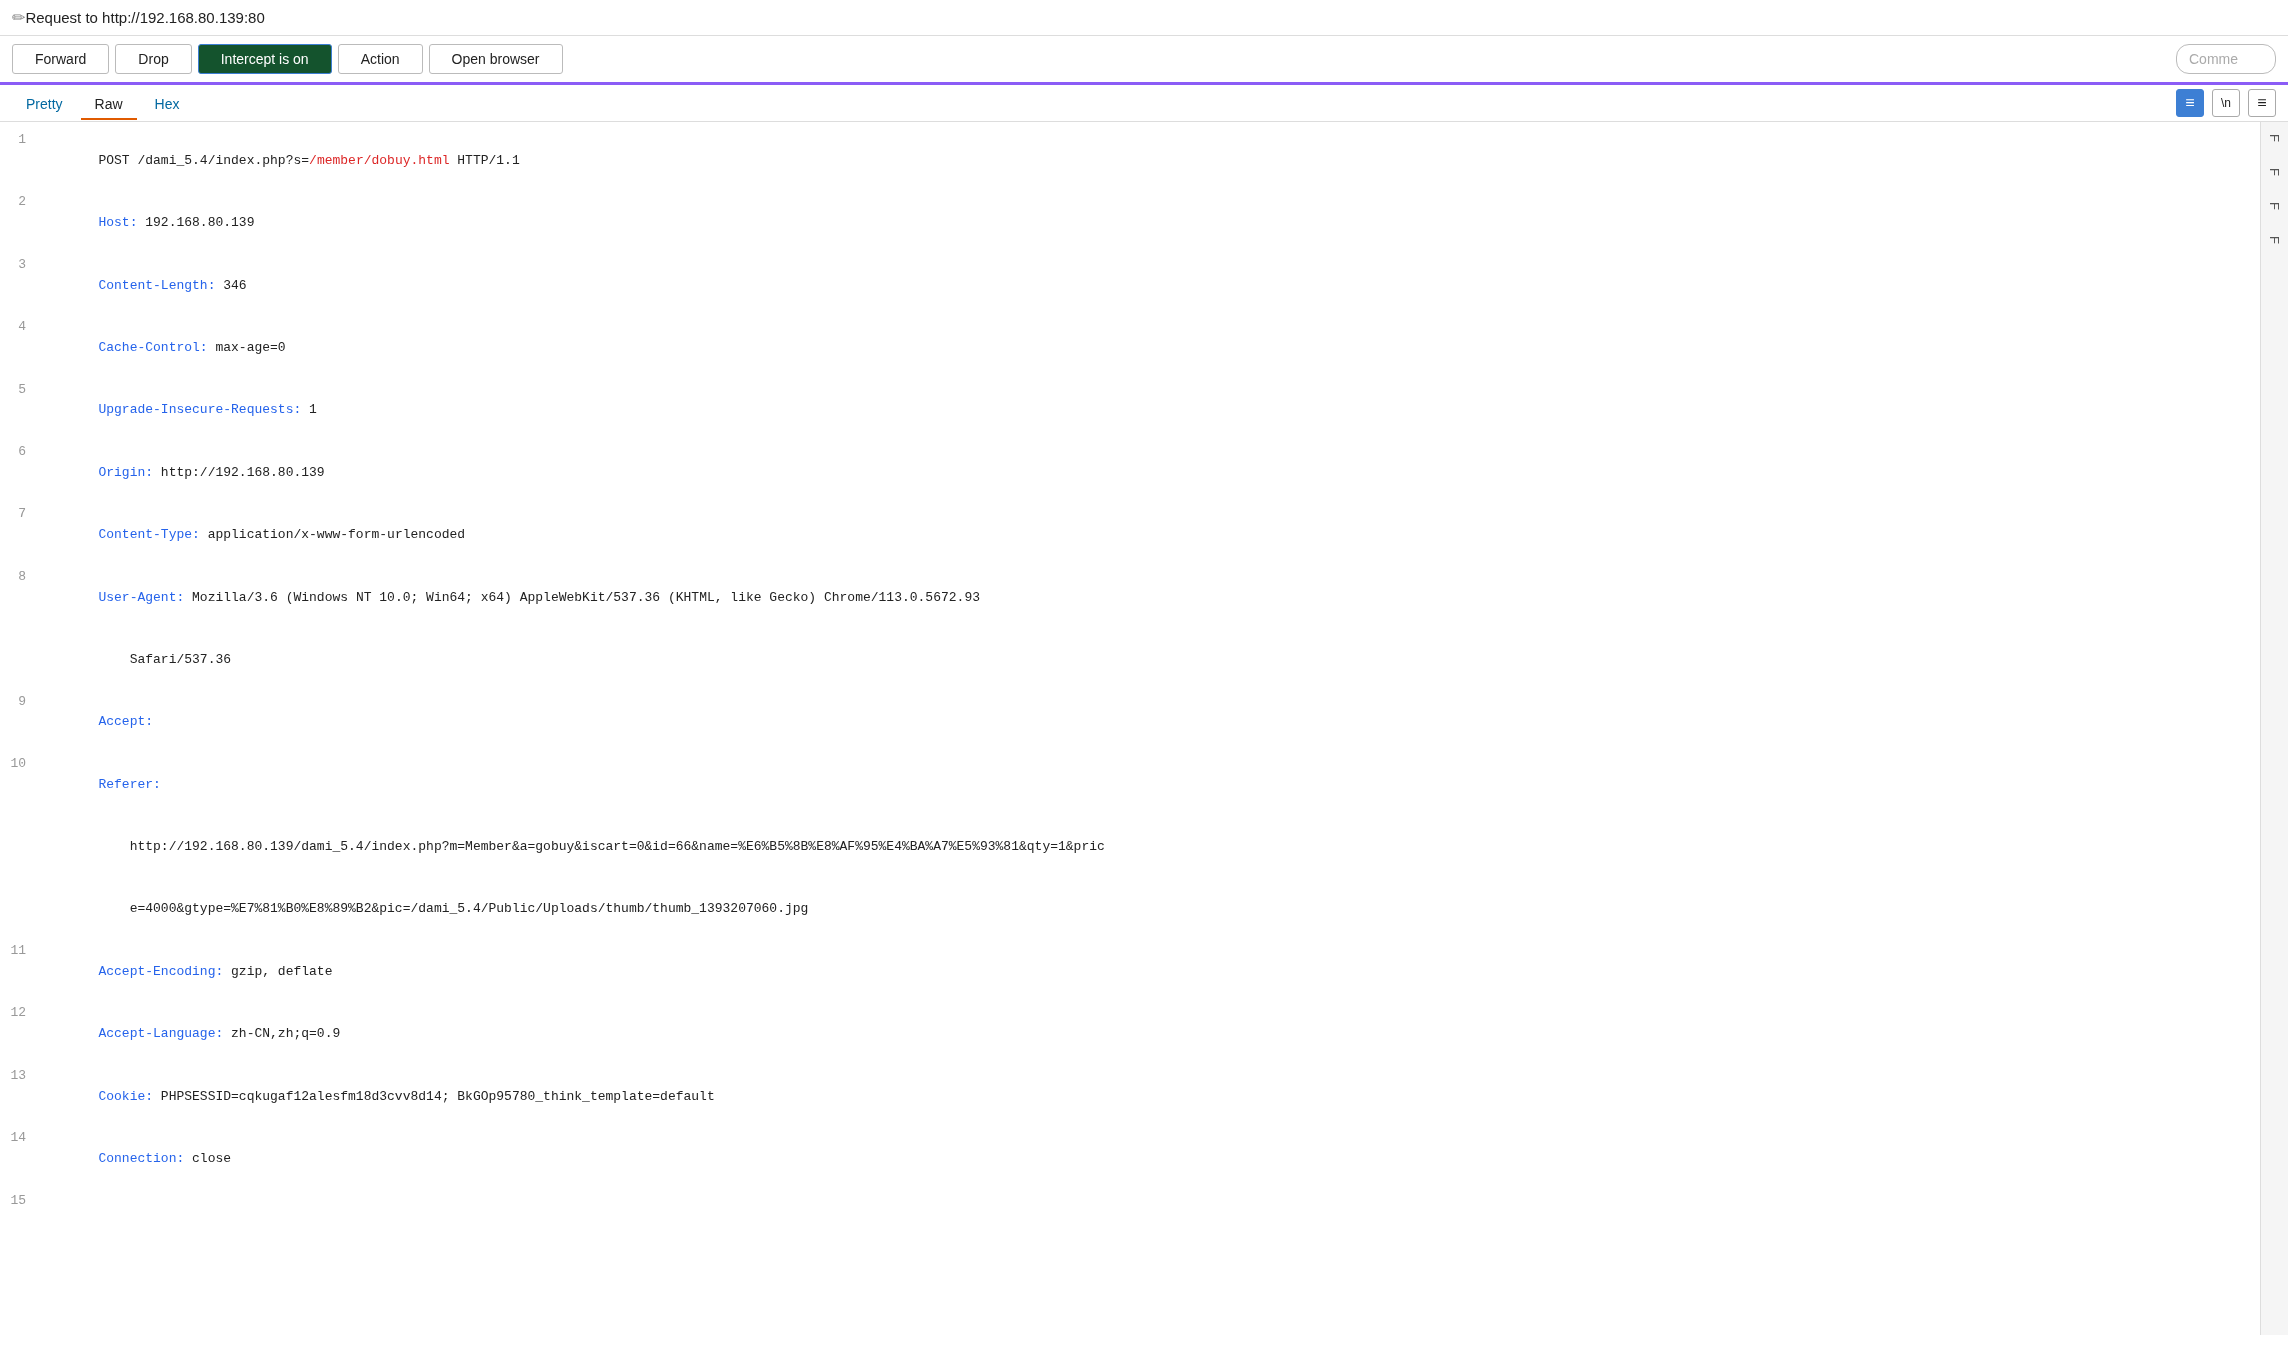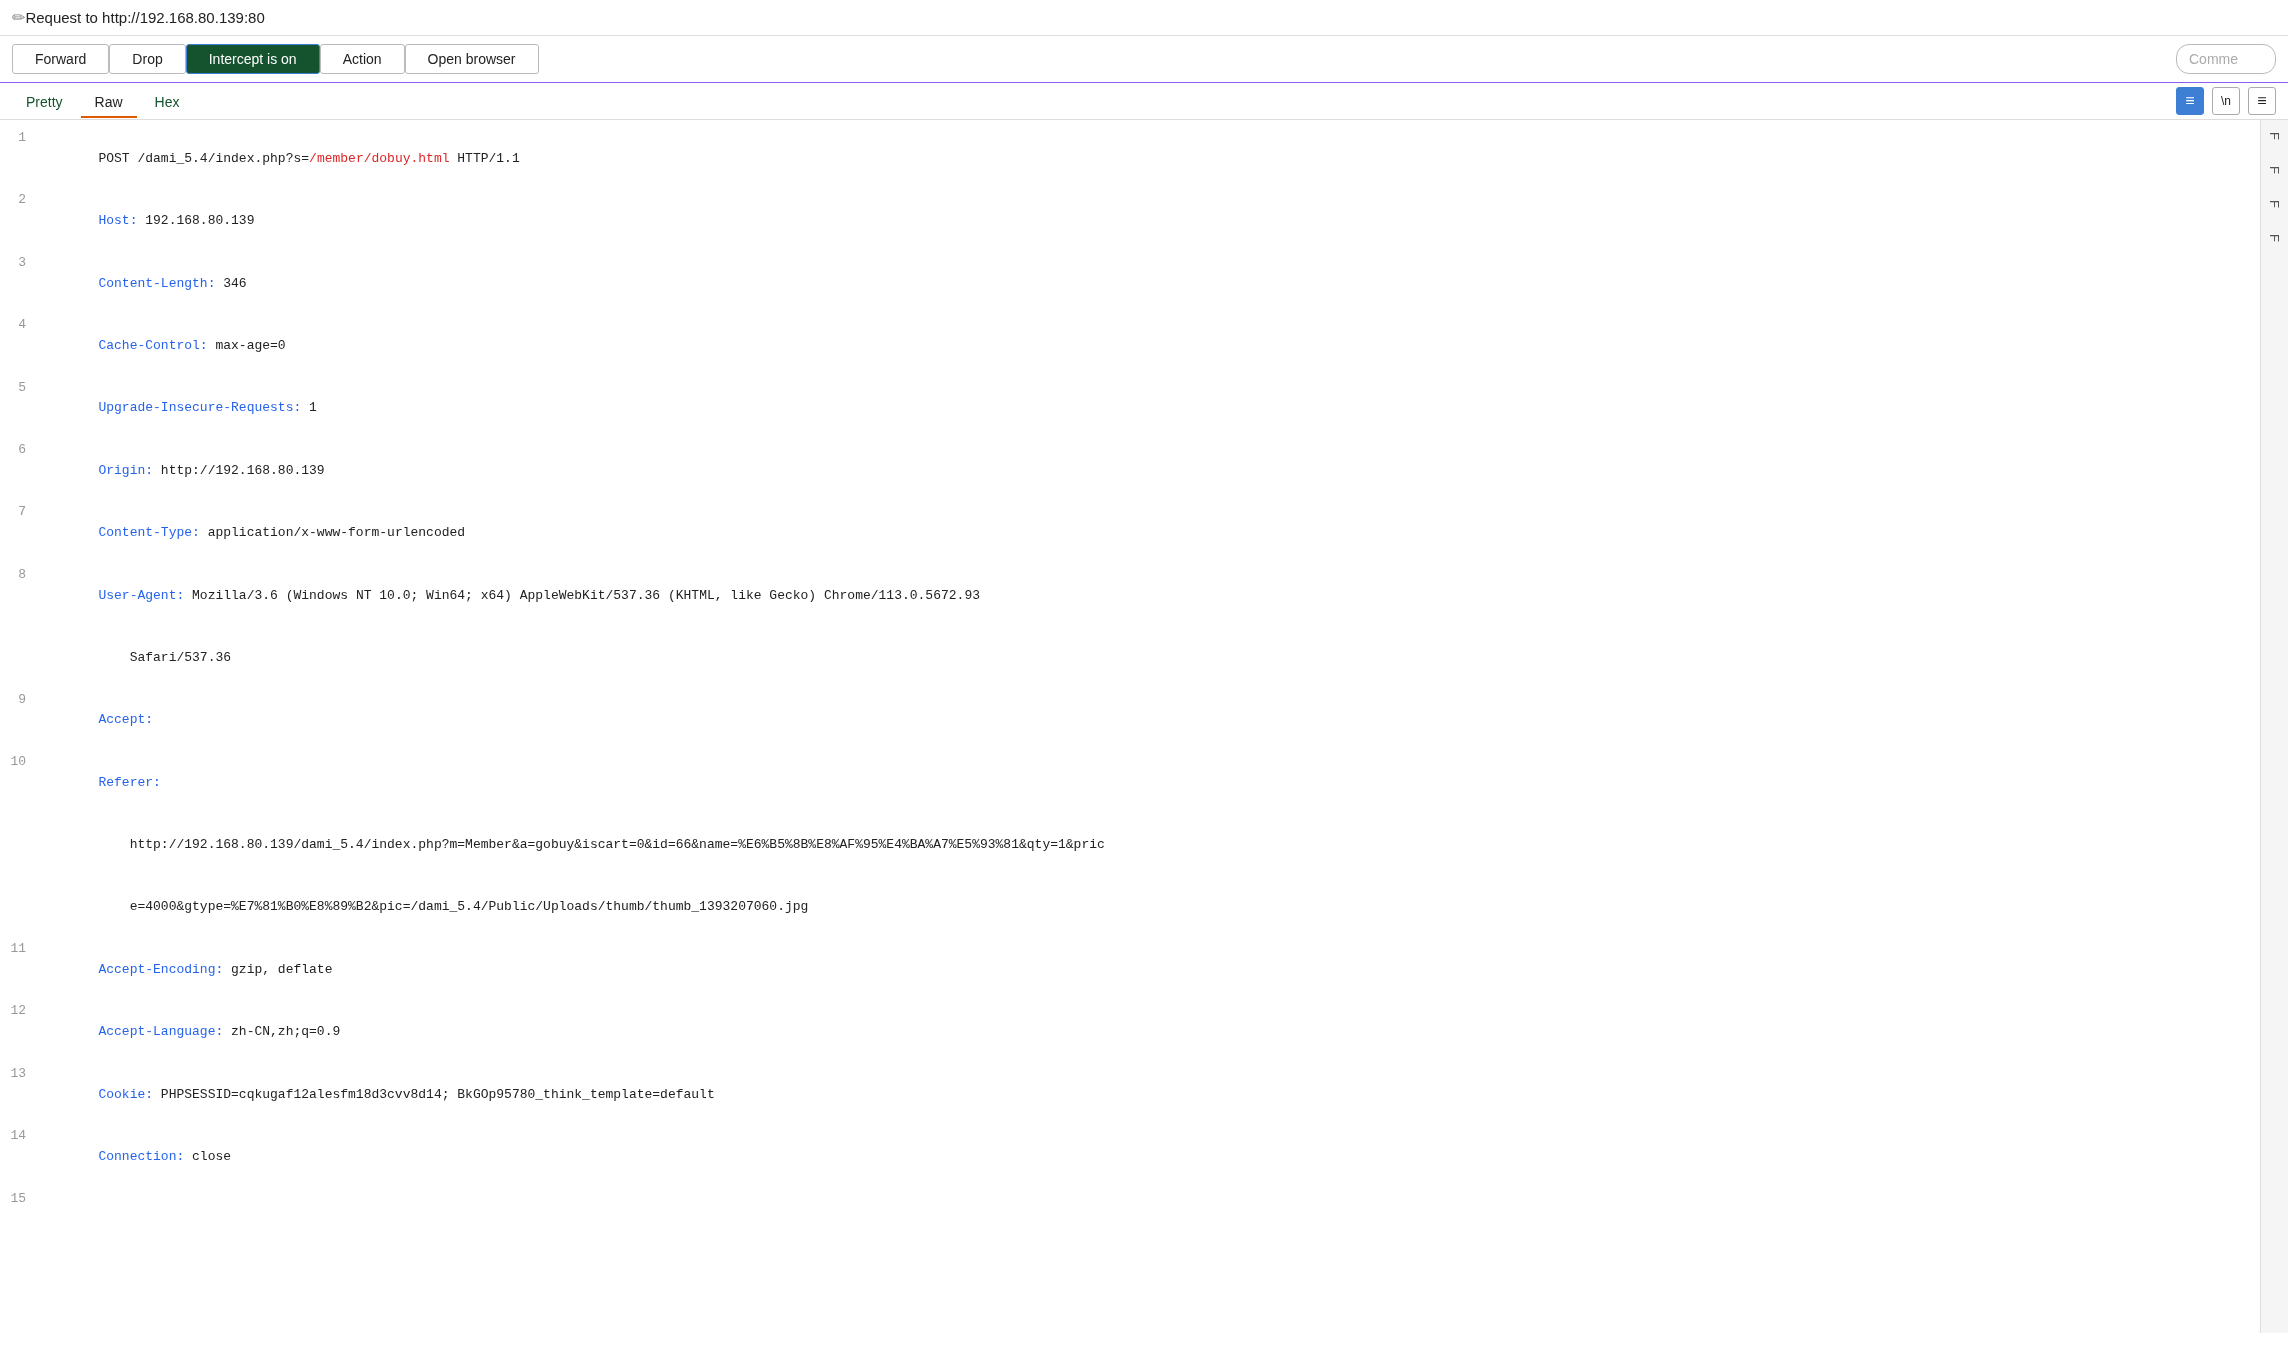--- a/index.html
+++ b/index.html
@@ -24,21 +24,22 @@
       color: #222;
     }
     .pencil-icon {
       font-size: 16px;
       color: #888;
     }
     .toolbar {
       display: flex;
       align-items: center;
       padding: 8px 12px;
-      border-bottom: 1px solid #8b5cf6;
+      gap: 6px;
+      border-bottom: 3px solid #8b5cf6;
       background: #fff;
     }
     .toolbar button {
       padding: 6px 22px;
       font-size: 14px;
       border: 1px solid #bbb;
       background: #fff;
       cursor: pointer;
       border-radius: 3px;
       color: #222;
@@ -63,21 +64,21 @@
       padding: 4px 12px 0 12px;
       border-bottom: 1px solid #ddd;
       background: #fff;
       gap: 4px;
     }
     .tab {
       padding: 6px 14px;
       font-size: 14px;
       cursor: pointer;
       border-bottom: 2px solid transparent;
-      color: #14532d;
+      color: #0369a1;
     }
     .tab.active {
       color: #222;
       border-bottom: 2px solid #e05a00;
     }
     .tabs-right {
       margin-left: auto;
       display: flex;
       align-items: center;
       gap: 8px;

